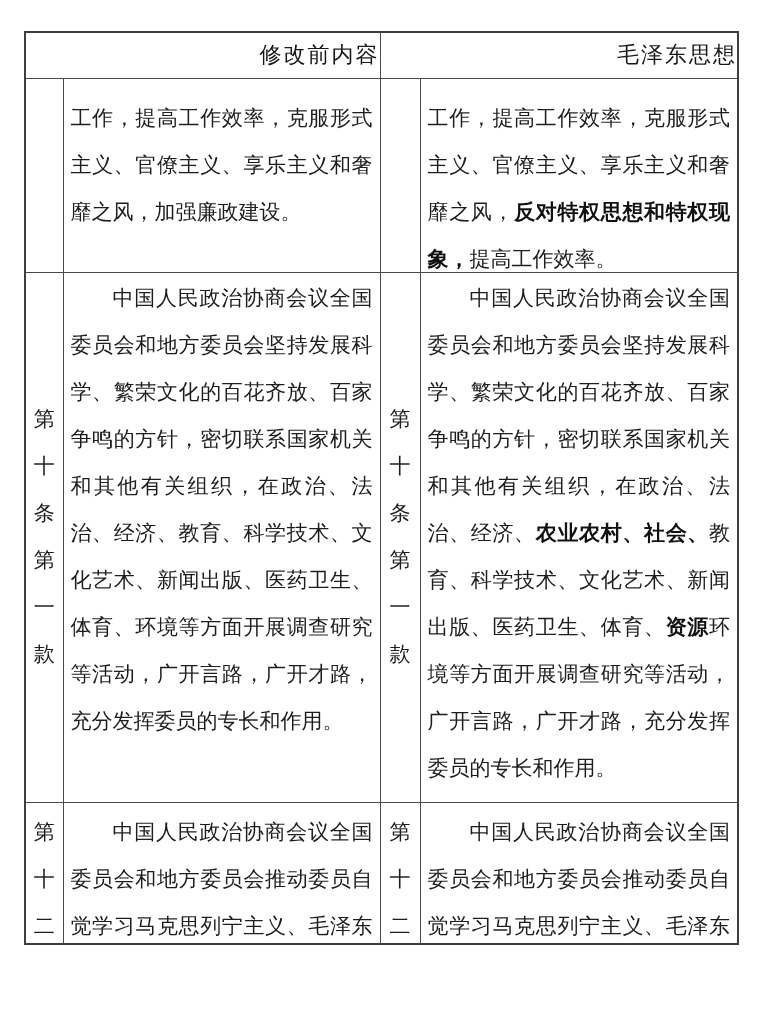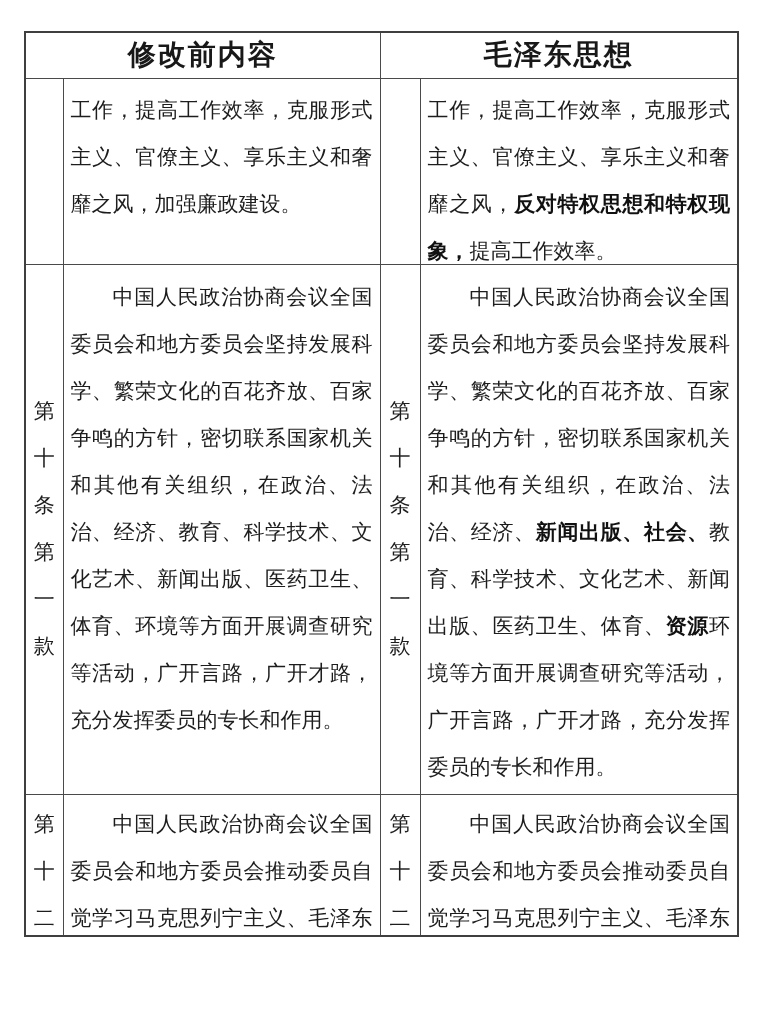--- a/index.html
+++ b/index.html
@@ -24,24 +24,24 @@
     vertical-align: top;
   }
   col.c-label-l  { width: 38px; }
   col.c-body-l   { width: 317px; }
   col.c-label-r  { width: 40px; }
   col.c-body-r   { width: 318px; }
 
   th {
     height: 46px;
     vertical-align: middle;
-    text-align: center;
+    text-align: right;
     font-family: "DejaVu Sans", "Liberation Sans", sans-serif;
-    font-weight: bold;
-    font-size: 28px;
+    font-weight: normal;
+    font-size: 22px;
     letter-spacing: 2px;
     color: #181818;
   }
 
   .wrap { overflow: hidden; padding: 8px 7px 0 7px; }
 
   .para {
     font-size: 21px;
     line-height: 47px;
     text-align: justify;
@@ -56,22 +56,22 @@
     text-align: center;
     word-break: break-all;
   }
 
   .ins {
     font-family: "DejaVu Sans", "Liberation Sans", sans-serif;
     font-weight: bold;
     color: #111111;
   }
 
-  tr.row-0 .wrap { height: 185px; }
-  tr.row-1 .wrap { height: 529px; padding-top: 9px; }
+  tr.row-0 .wrap { height: 185px; margin-top: 8px; }
+  tr.row-1 .wrap { height: 529px; padding-top: 2px; }
   tr.row-1 .labelwrap { justify-content: center; padding-top: 0; }
   tr.row-2 .wrap { height: 140px; padding-top: 6px; }
 </style>
 </head>
 <body>
 
 <div class="doc">
   <table class="cmp">
     <colgroup>
       <col class="c-label-l">
@@ -112,21 +112,21 @@
           </td>
           <td>
             <div class="wrap para indent"><span class="normal">中国人民政治协商会议全国委员会和地方委员会坚持发展科学、繁荣文化的百花齐放、百家争鸣的方针，密切联系国家机关和其他有关组织，在政治、法治、经济、教育、科学技术、文化艺术、新闻出版、医药卫生、体育、环境等方面开展调查研究等活动，广开言路，广开才路，充分发挥委员的专长和作用。</span></div>
           </td>
           <td>
             <div class="wrap labelwrap">
               <div class="label-text">第十条第一款</div>
             </div>
           </td>
           <td>
-            <div class="wrap para indent"><span class="normal">中国人民政治协商会议全国委员会和地方委员会坚持发展科学、繁荣文化的百花齐放、百家争鸣的方针，密切联系国家机关和其他有关组织，在政治、法治、经济、</span><span class="ins">新闻出版、社会、</span><span class="normal">教育、科学技术、文化艺术、新闻出版、医药卫生、体育、</span><span class="ins">资源</span><span class="normal">环境等方面开展调查研究等活动，广开言路，广开才路，充分发挥委员的专长和作用。</span></div>
+            <div class="wrap para indent"><span class="normal">中国人民政治协商会议全国委员会和地方委员会坚持发展科学、繁荣文化的百花齐放、百家争鸣的方针，密切联系国家机关和其他有关组织，在政治、法治、经济、</span><span class="ins">农业农村、社会、</span><span class="normal">教育、科学技术、文化艺术、新闻出版、医药卫生、体育、</span><span class="ins">资源</span><span class="normal">环境等方面开展调查研究等活动，广开言路，广开才路，充分发挥委员的专长和作用。</span></div>
           </td>
         </tr>
         <tr class="row-2">
           <td>
             <div class="wrap labelwrap">
               <div class="label-text">第十二条</div>
             </div>
           </td>
           <td>
             <div class="wrap para indent"><span class="normal">中国人民政治协商会议全国委员会和地方委员会推动委员自觉学习马克思列宁主义、毛泽东思想、邓小平理论、“三个</span></div>

